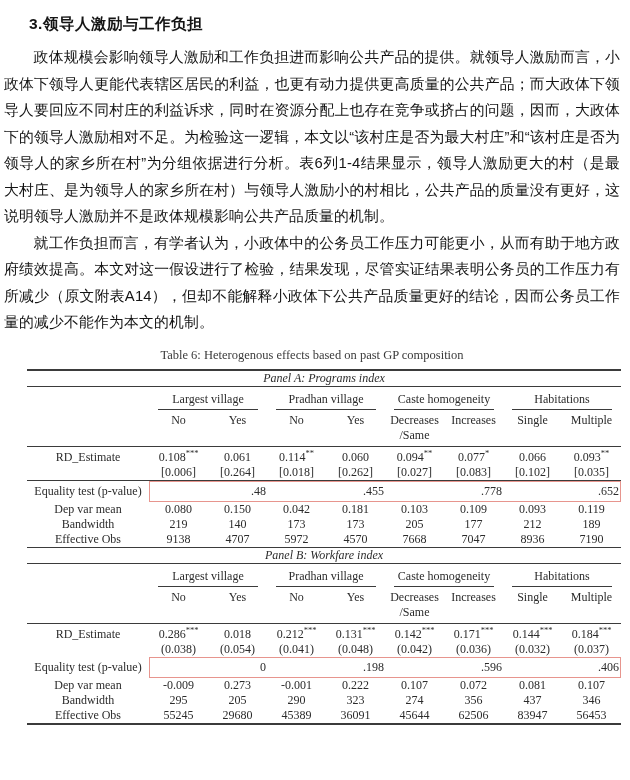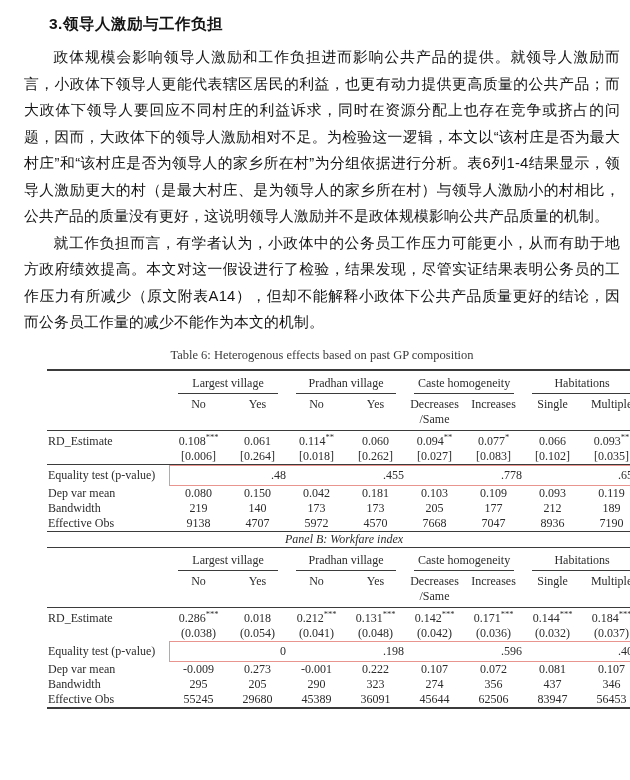--- a/index.html
+++ b/index.html
@@ -1,40 +1,40 @@
 <!DOCTYPE html>
 <html><head>
 <meta charset="utf-8">
 <style>
   html,body{margin:0;padding:0;background:#ffffff;}
   .page{
     width:630px;height:780px;background:#ffffff;overflow:hidden;
     font-family:"Liberation Sans","DejaVu Sans",sans-serif;color:#141414;
-    box-sizing:border-box;padding:12px 10px 0 24px;
+    box-sizing:border-box;padding:12px 10px 0 4px;
   }
   .heading{font-size:15.5px;font-weight:bold;margin:2px 0 9px 25px;letter-spacing:0.5px;}
   .para{font-size:14.8px;line-height:26.5px;text-align:justify;text-indent:2em;margin:0;letter-spacing:0.2px;}
   .caption{
     font-family:"Liberation Serif","DejaVu Serif",serif;font-size:12.5px;color:#3a3a3a;
     text-align:center;margin:12px 0 6px 0;
   }
   .tblwrap{margin:0 13px 0 23px;}
   table.tbl{
     width:594px;table-layout:fixed;border-collapse:separate;border-spacing:0;
     border-top:2px solid #3b3b3b;border-bottom:2px solid #3b3b3b;
     font-family:"Liberation Serif","DejaVu Serif",serif;color:#2b2b2b;
   }
   table.tbl td{font-size:12px;line-height:15px;padding:0 1px;}
   td.pt{text-align:center;font-style:italic;border-bottom:1px solid #3b3b3b;padding:3px 0;}
   tr.pb td.pt{border-top:1px solid #3b3b3b;}
   tr.group-row td{padding-top:4px;vertical-align:bottom;}
   .grp-u{margin:0 8px;padding:1px 0 2px 0;border-bottom:1px solid #3b3b3b;text-align:center;}
   tr.sub-row td{border-bottom:1px solid #3b3b3b;vertical-align:top;text-align:center;
     padding:3px 1px 3px 1px;white-space:pre-line;}
-  td.lbl{text-align:left;padding-left:5px;font-size:11.5px;white-space:nowrap;overflow:hidden;}
+  td.lbl{text-align:center;padding-left:5px;font-size:11.5px;white-space:nowrap;overflow:hidden;}
   td.num{text-align:center;}
   tr.est td{padding-top:3px;}
   tr.rule-below td{border-bottom:1px solid #3b3b3b;}
   tr.pv-row td{padding:2px 1px;}
   td.pv{border-top:1px solid #e7958e;border-bottom:1px solid #e7958e;text-align:right;}
   td.pv-first{border-left:1px solid #e7958e;}
   td.pv-last{border-right:1px solid #e7958e;}
   sup{font-size:8.5px;line-height:0;}
 </style>
 </head>
@@ -47,20 +47,23 @@
 
   <div class="caption">Table 6: Heterogenous effects based on past GP composition</div>
 
   <div class="tblwrap">
     <table class="tbl">
       <colgroup>
         <col style="width:122px">
         <col span="8" style="width:59px">
       </colgroup>
       <tbody id="tbody">
+          <tr class="panel-title">
+            <td class="pt" colspan="9">Panel A: Programs index</td>
+          </tr>
           <tr class="group-row">
             <td class="lbl"></td>
             <td class="grp" colspan="2">
               <div class="grp-u">Largest village</div>
             </td>
             <td class="grp" colspan="2">
               <div class="grp-u">Pradhan village</div>
             </td>
             <td class="grp" colspan="2">
               <div class="grp-u">Caste homogeneity</div>

